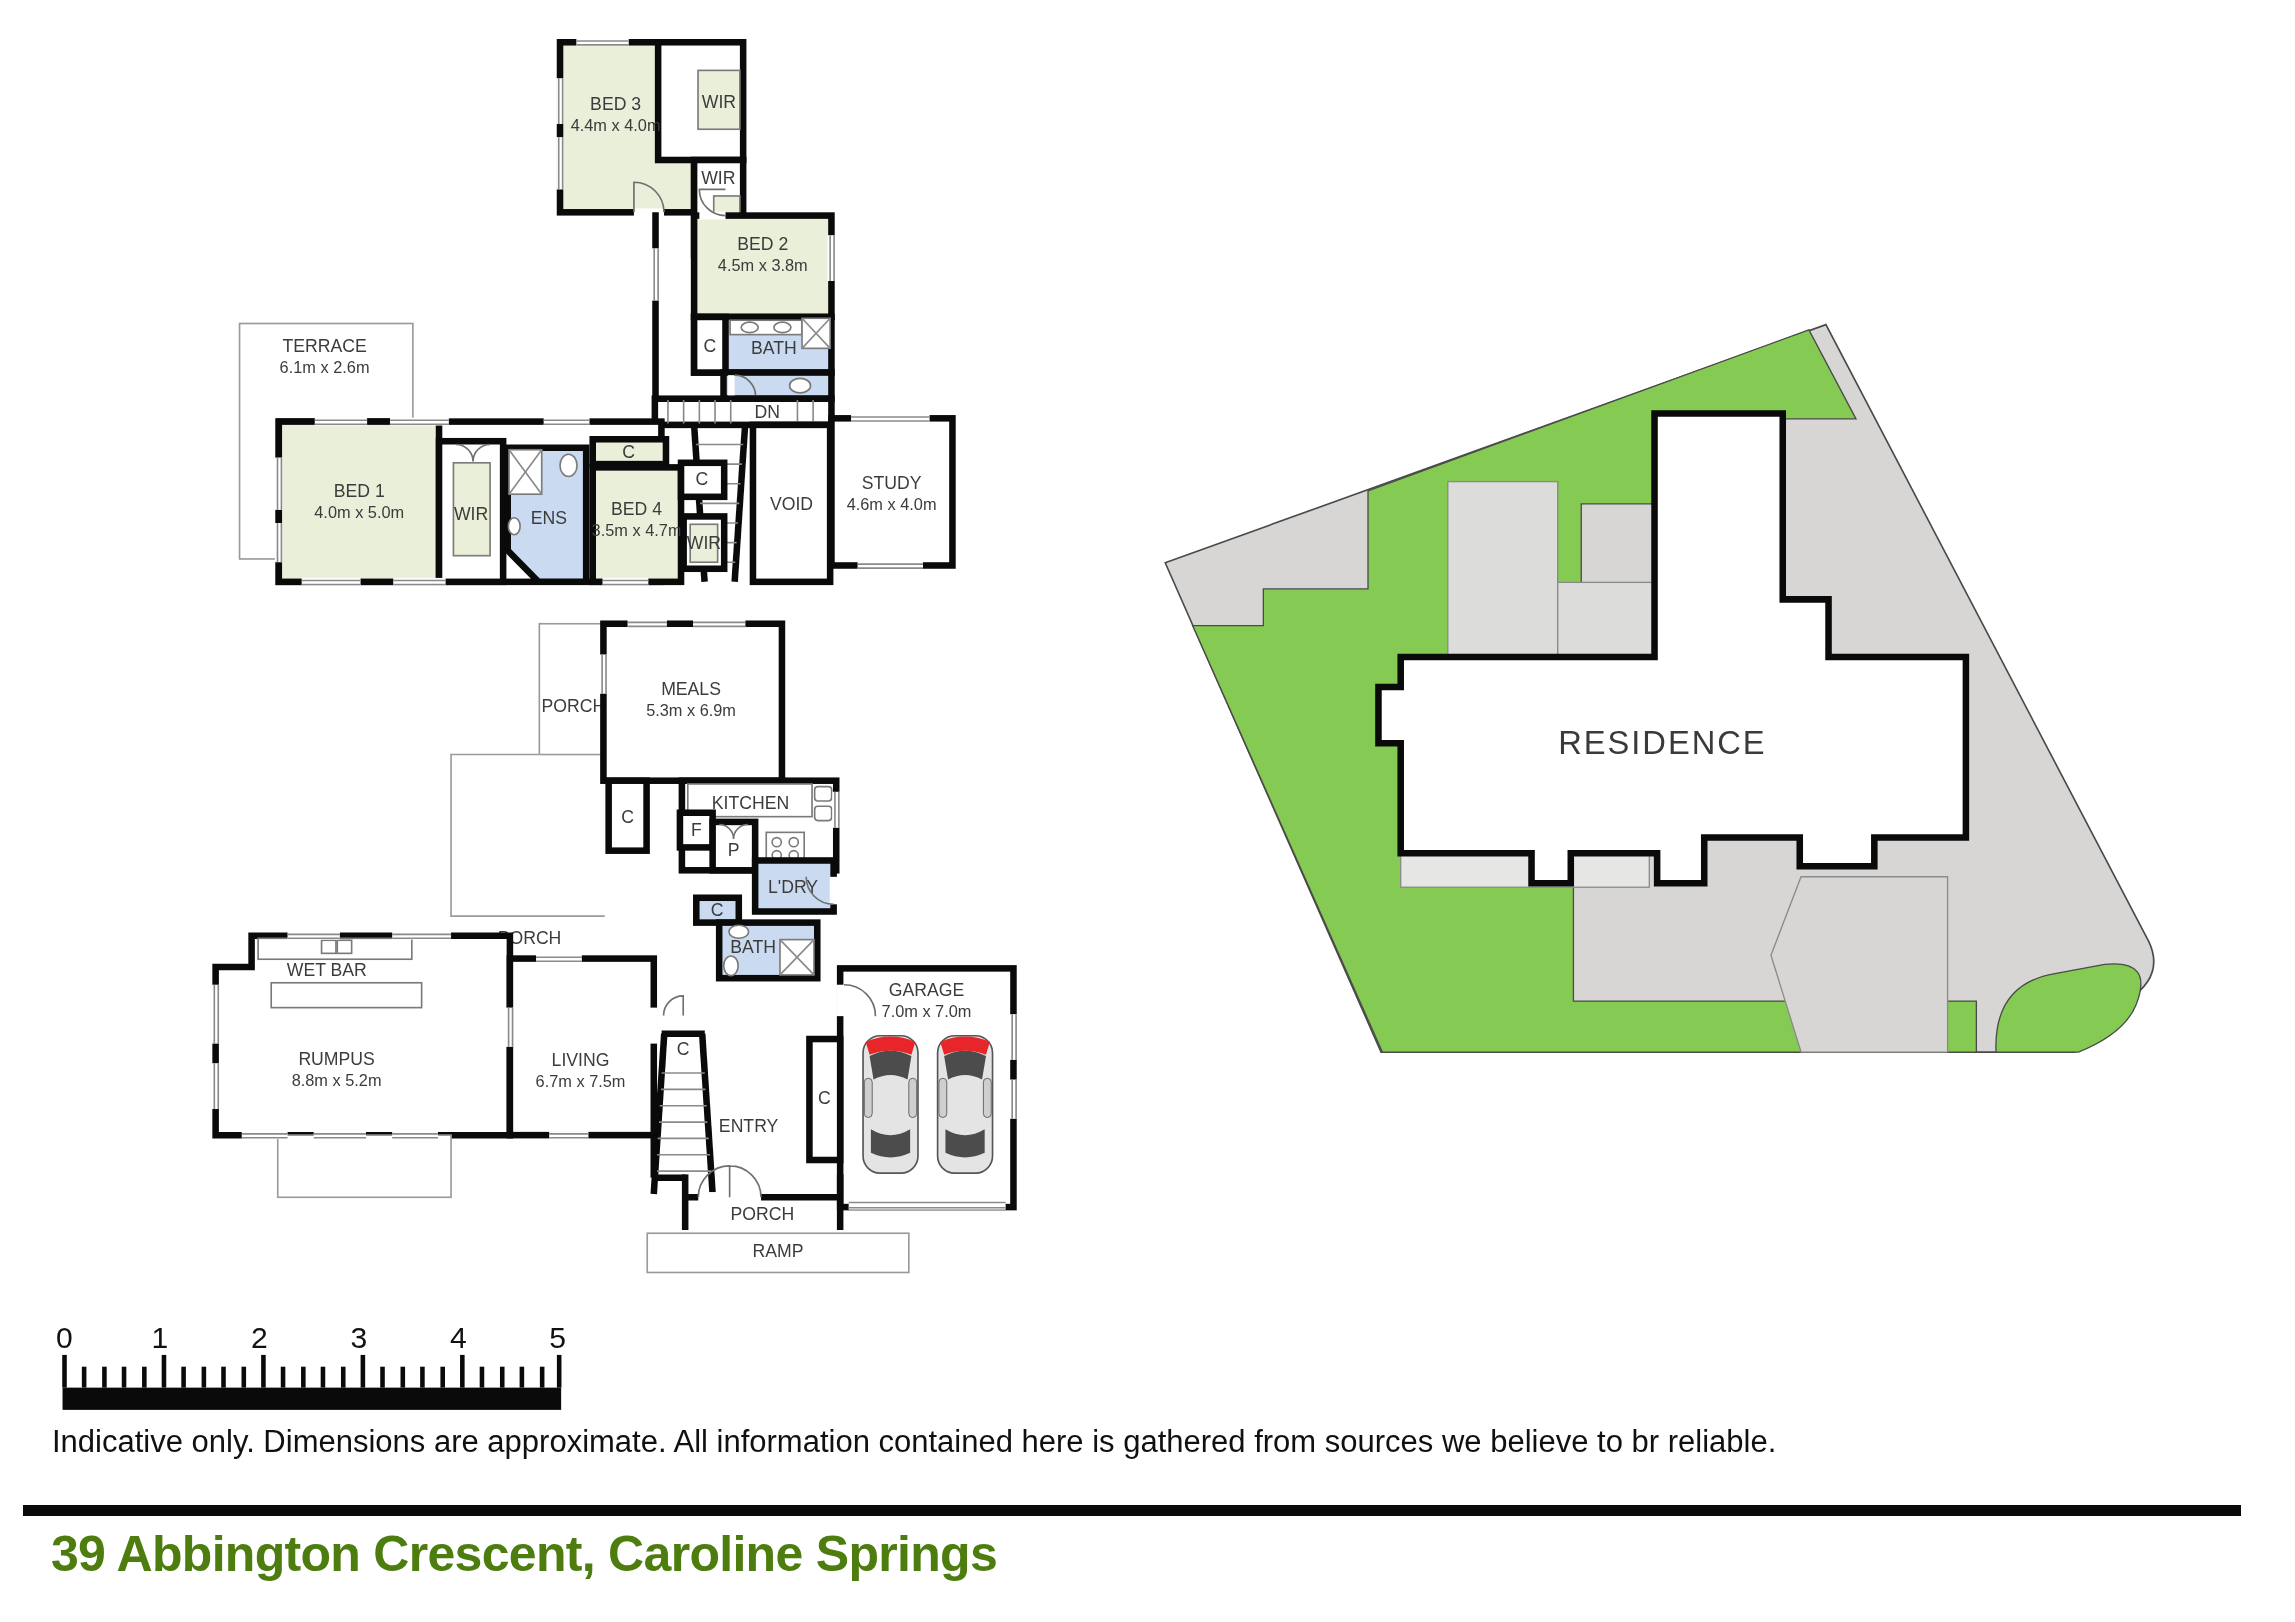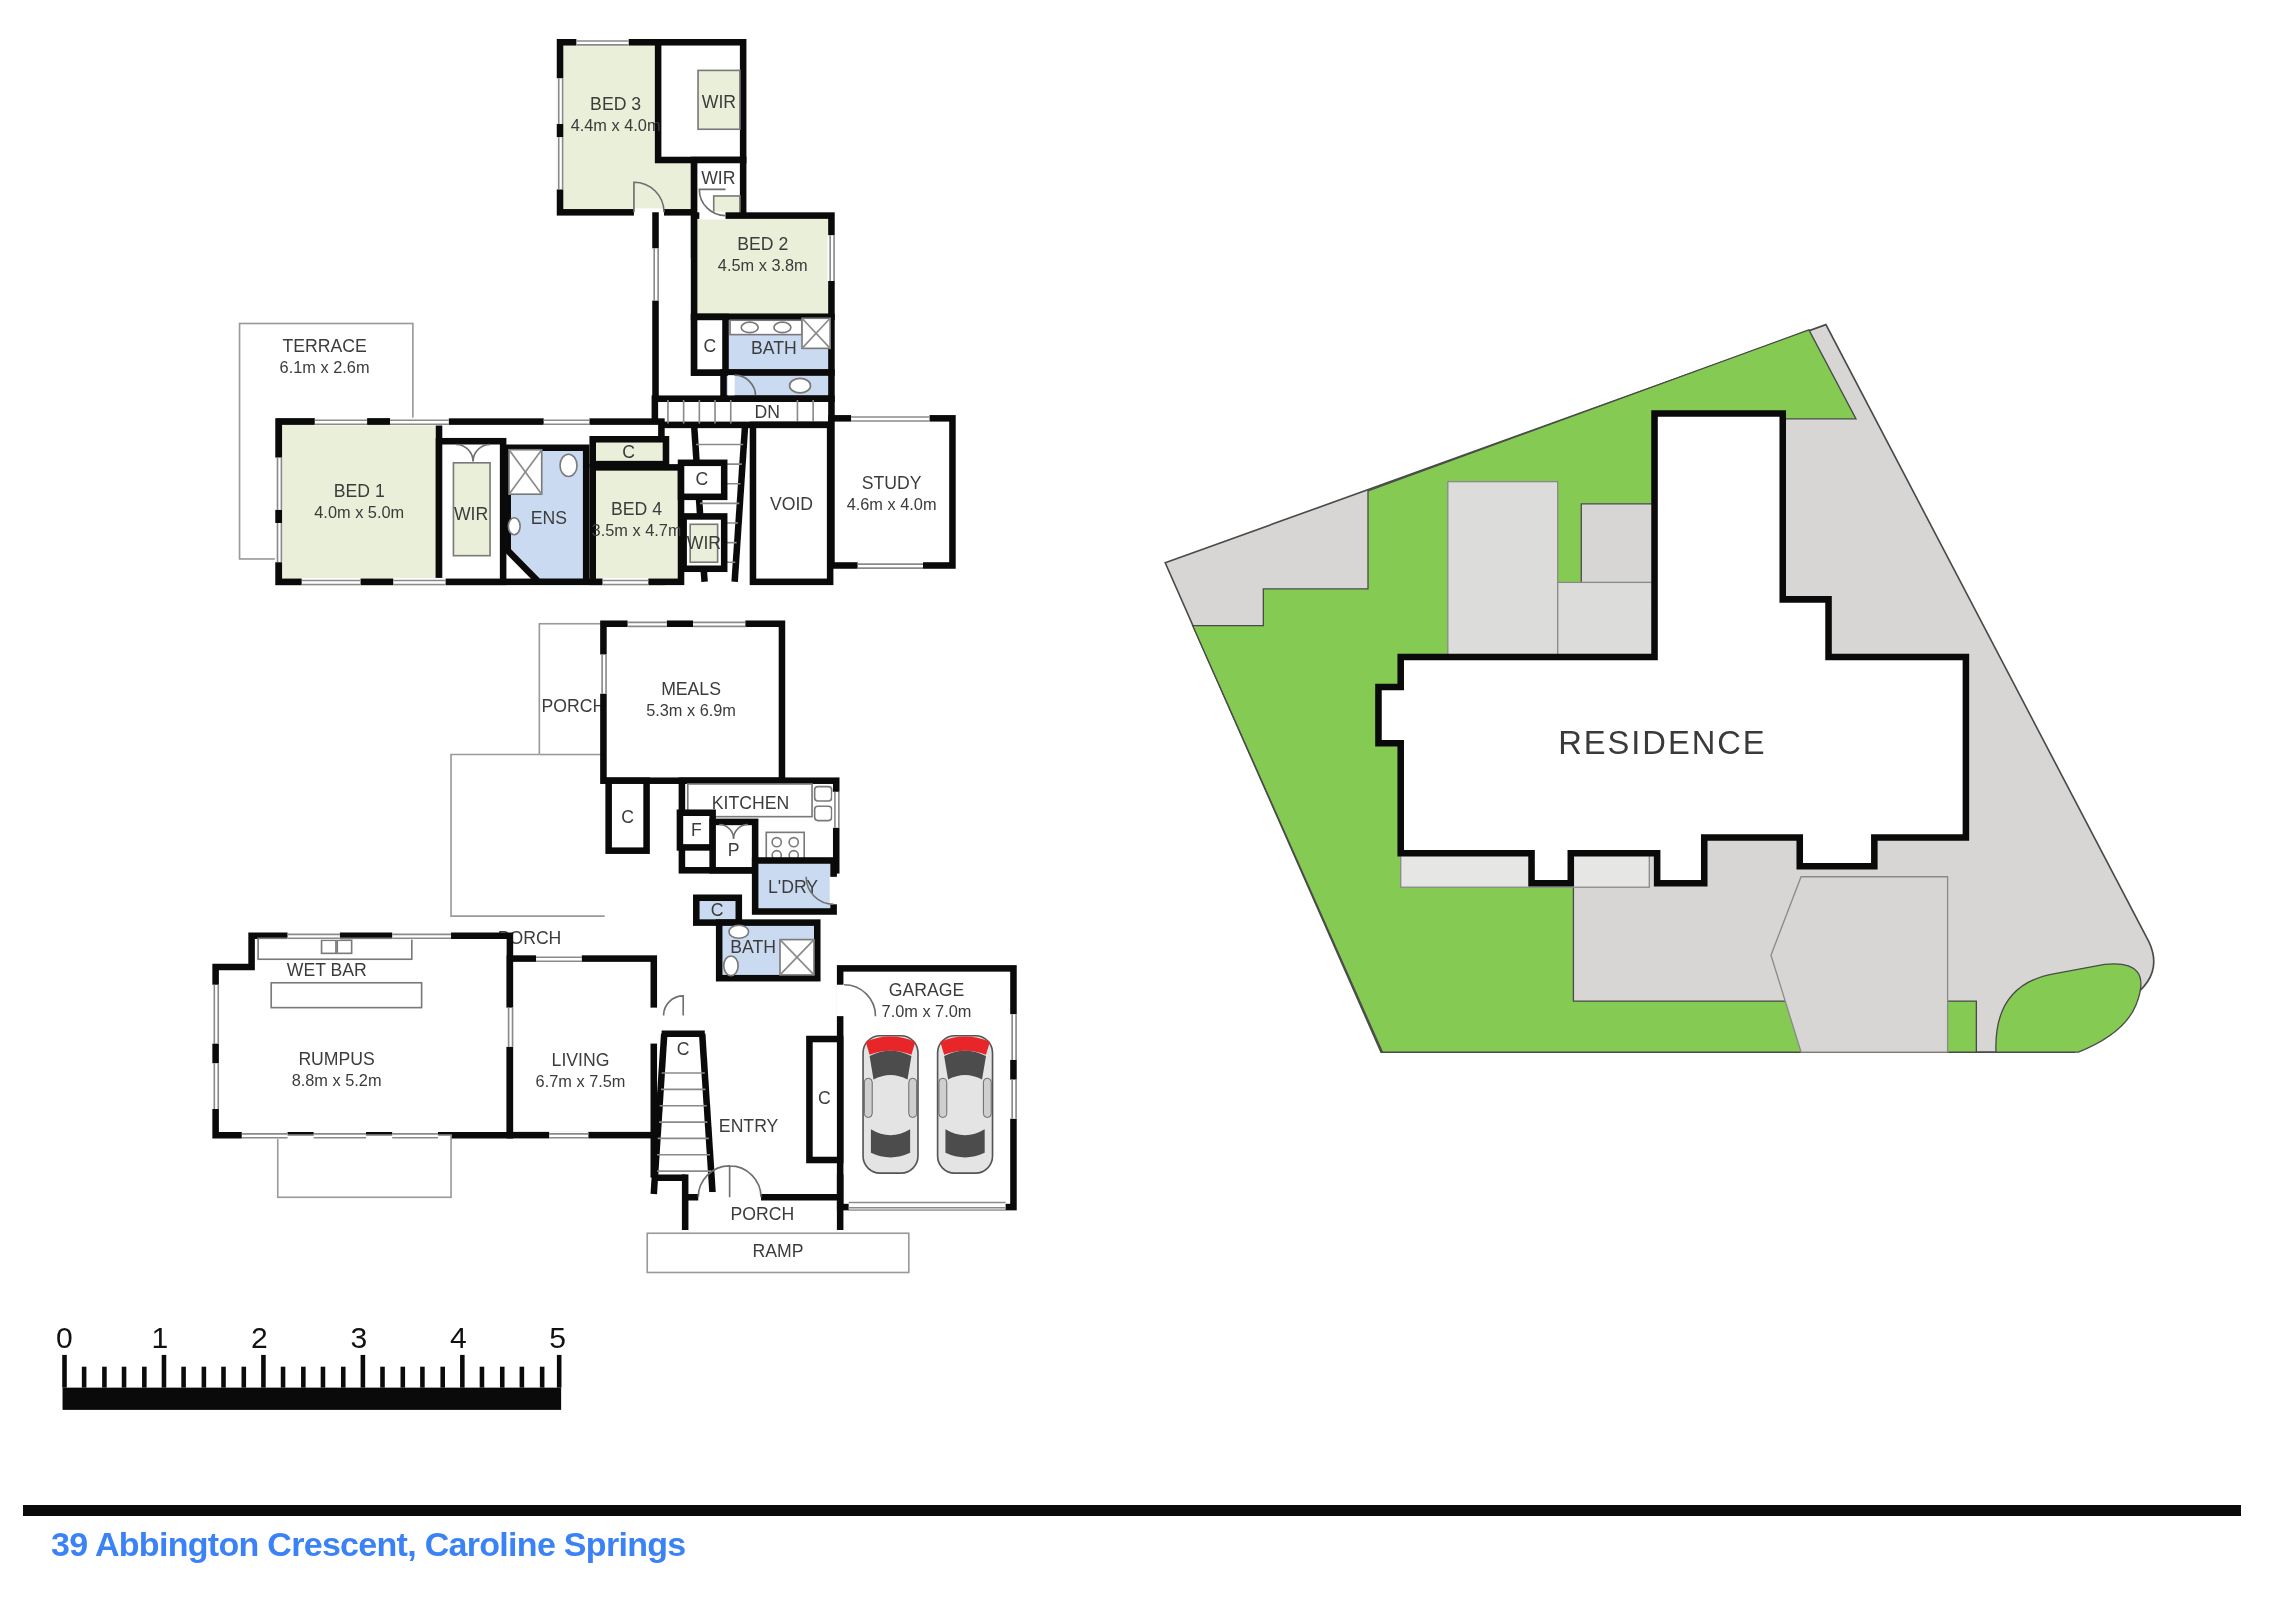--- a/index.html
+++ b/index.html
@@ -14,21 +14,21 @@
   .gap{fill:#ffffff;stroke:none;}
   .winln{stroke:#8a8a8a;stroke-width:2.5;}
   .door{fill:none;stroke:#6f6f6f;stroke-width:2.5;}
   .tread{stroke:#8a8a8a;stroke-width:2.5;}
   .thickln{stroke:#0a0a0a;stroke-width:10;}
   .rm{font-size:27px;text-anchor:middle;}
   .dim{font-size:25px;text-anchor:middle;}
   .small{font-size:27px;text-anchor:middle;}
   .res{font-size:50px;letter-spacing:3px;fill:#3a3a3a;text-anchor:middle;}
   .disclaimer{font-size:31px;color:#101010;line-height:41px;}
-  .address{font-size:34px;font-weight:700;color:#3b82f6;letter-spacing:-0.7px;}
+  .address{font-size:50px;font-weight:700;color:#4d7c0f;letter-spacing:-0.7px;}
   .rulnum{font-size:46px;fill:#111;}
 </style>
 </head>
 <body>
 
 <svg class="abs" style="left:236px;top:39px;" width="720" height="569" viewBox="0 0 1100 870">
 
   <rect class="open" x="5" y="435" width="265" height="360"></rect>
   <text class="rm" x="135" y="478">TERRACE</text>
   <text class="dim" x="135" y="510">6.1m x 2.6m</text>
@@ -463,16 +463,17 @@
       <line x1="591" y1="68" x2="591" y2="100"></line>
     <line x1="651" y1="68" x2="651" y2="100"></line>
       <line x1="682" y1="68" x2="682" y2="100"></line>
       <line x1="712" y1="68" x2="712" y2="100"></line>
       <line x1="743" y1="68" x2="743" y2="100"></line>
   </g>
   <rect x="10" y="100" width="762" height="34" fill="#0a0a0a"></rect>
 </svg>
 
 <div class="abs disclaimer" style="left:52px;top:1421px;width:2159px;">
+  <div>Indicative only. Dimensions are approximate. All information contained here is gathered from sources we believe to br reliable.</div>
 </div>
 <div class="abs" style="left:23px;top:1505px;width:2218px;height:10.5px;background:#0a0a0a;"></div>
 <div class="abs address" style="left:51px;top:1525px;">39 Abbington Crescent, Caroline Springs</div>
 
 
 </body></html>

